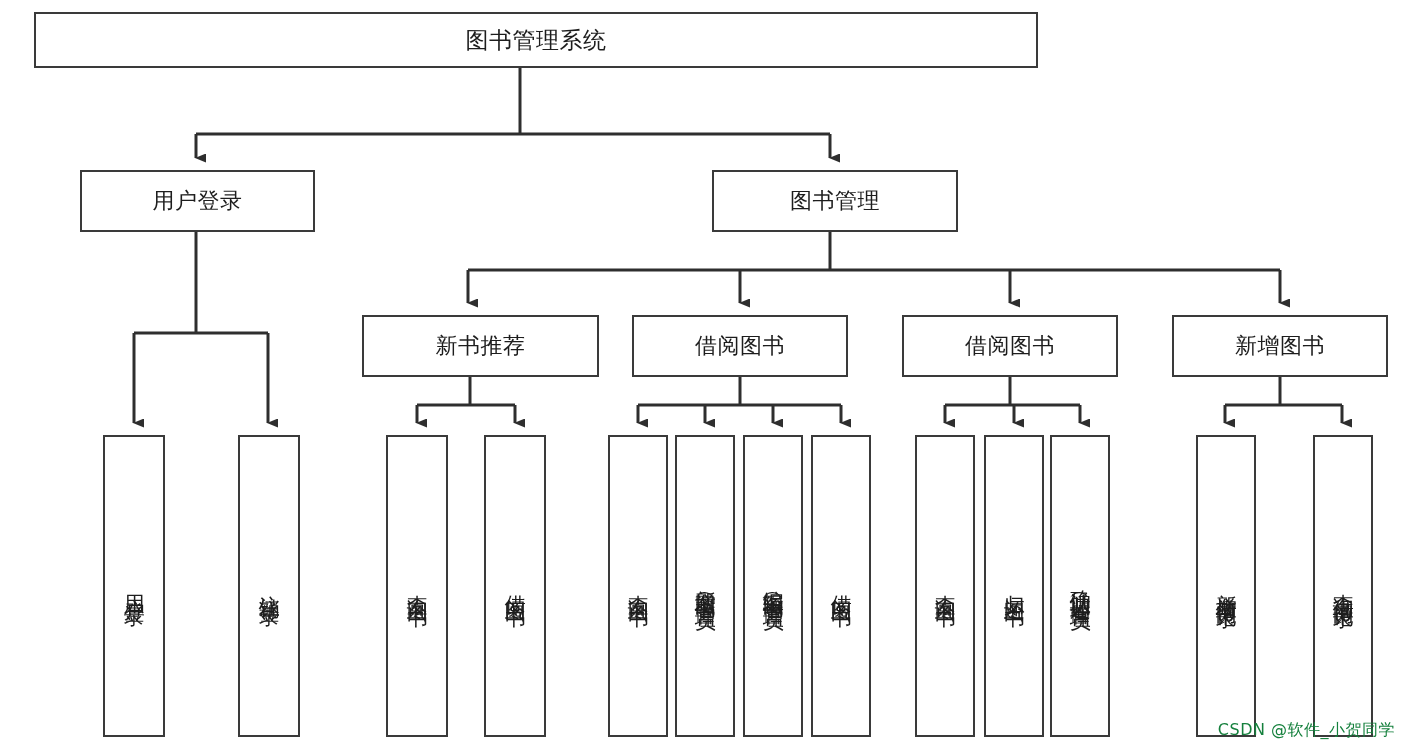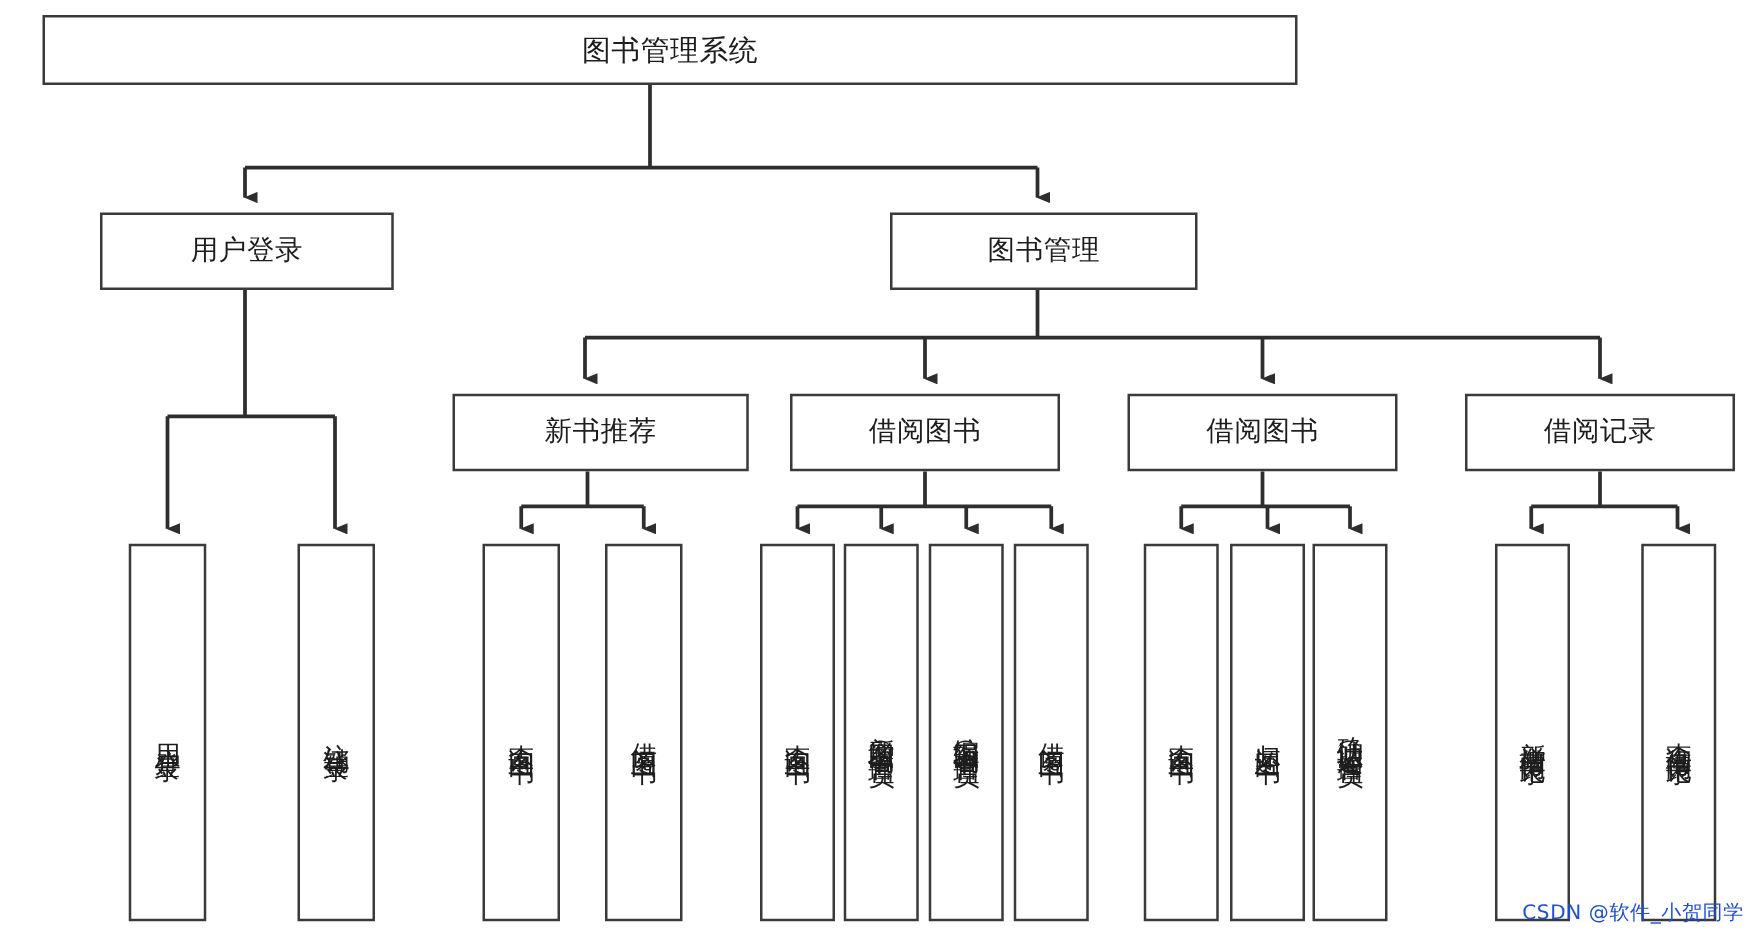--- a/index.html
+++ b/index.html
@@ -65,21 +65,21 @@
   }
   .leaf.tall .vtext {
     font-size: 21px;
     letter-spacing: 3px;
   }
   .watermark {
     position: absolute;
     right: 10px;
     bottom: 6px;
     font-size: 16px;
-    color: #1d4ed8;
+    color: #15803d;
     white-space: nowrap;
     letter-spacing: 0.5px;
   }
 </style>
 </head>
 <body>
 
 <div id="canvas">
 
   <svg class="connectors" viewBox="0 0 1405 747">
@@ -148,21 +148,21 @@
   <div class="node h" style="left:362px; top:315px; width:237px; height:62px;">
     <span>新书推荐</span>
   </div>
   <div class="node h" style="left:632px; top:315px; width:216px; height:62px;">
     <span>借阅图书</span>
   </div>
   <div class="node h" style="left:902px; top:315px; width:216px; height:62px;">
     <span>借阅图书</span>
   </div>
   <div class="node h" style="left:1172px; top:315px; width:216px; height:62px;">
-    <span>借阅记录</span>
+    <span>新增图书</span>
   </div>
 
   <div class="leaf" style="left:103px; top:435px; width:62px; height:302px;">
     <span class="vtext">用户登录</span>
   </div>
   <div class="leaf" style="left:238px; top:435px; width:62px; height:302px;">
     <span class="vtext">注销登录</span>
   </div>
 
   <div class="leaf" style="left:386px; top:435px; width:62px; height:302px;">

